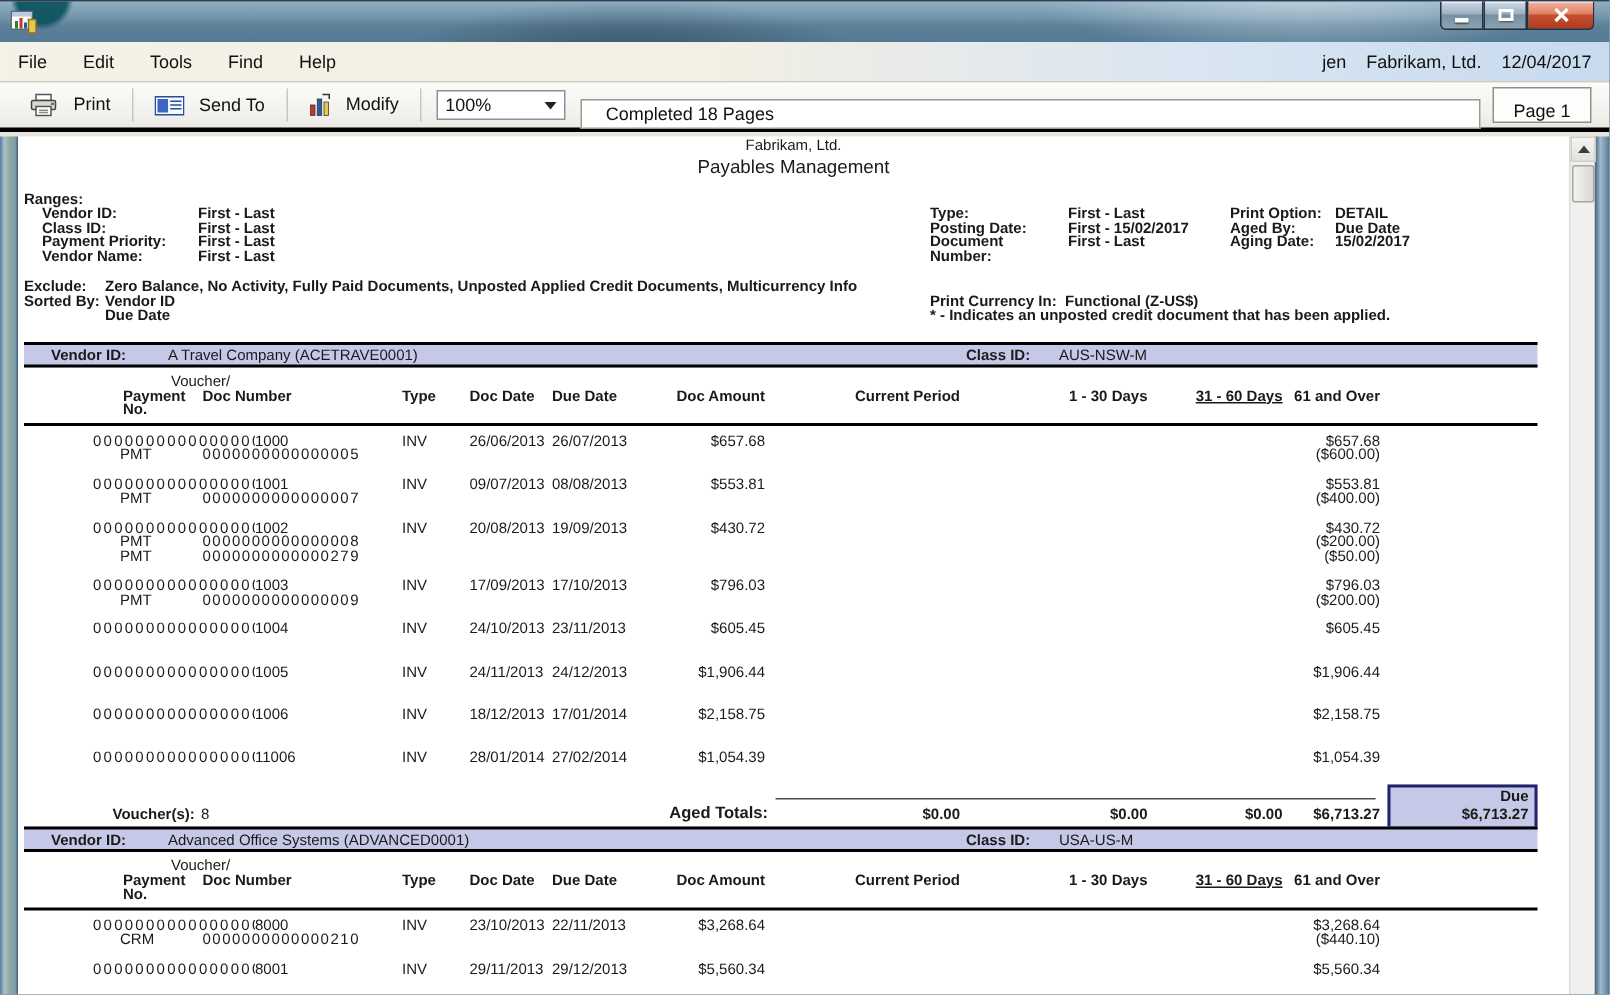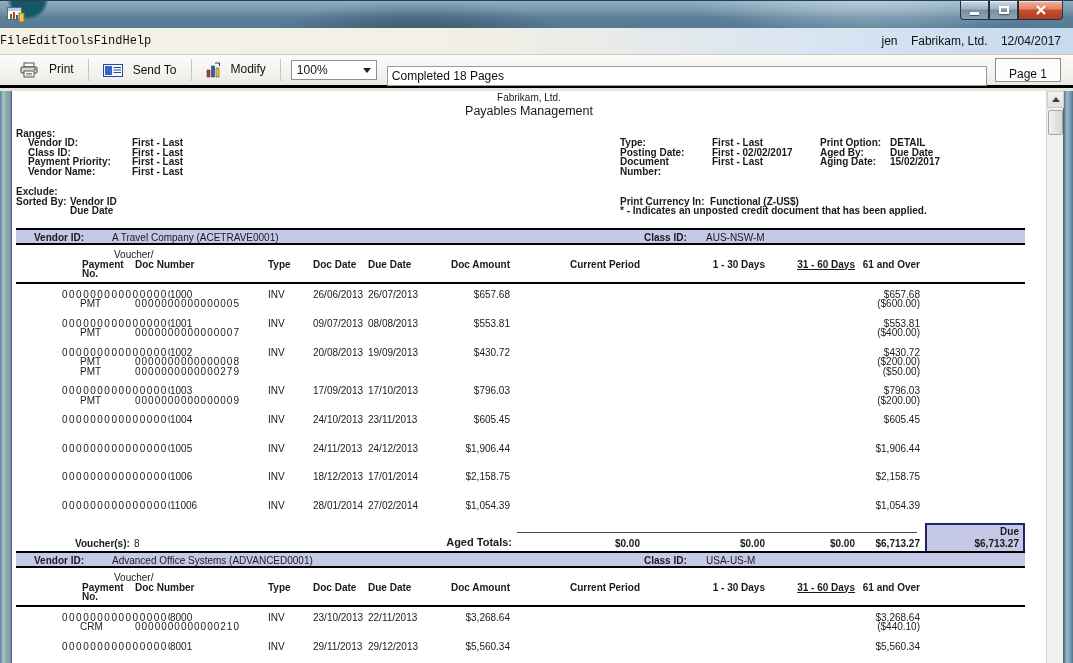--- a/index.html
+++ b/index.html
@@ -27,37 +27,37 @@
   .winbtn.minb { border-radius:0 0 0 4px; }
   .winbtn.closeb { width:45px; border-radius:0 0 4px 0;
     background:linear-gradient(180deg,#f2b5a3 0%, #e28162 45%, #c74f31 50%, #b03a20 100%); }
   .glyph-min { width:9px; height:3px; background:#fff; box-shadow:0 1px 1px rgba(0,0,0,.5); margin-top:6px; }
   .glyph-max { width:10px; height:8px; border:2px solid #fff; box-shadow:0 1px 1px rgba(0,0,0,.4); }
 
   
   .menubar { position:relative; height:27px; display:flex; align-items:center;
     background:linear-gradient(90deg,#f4f1e6 0%, #f2efe4 45%, #d9e5f2 75%, #c7daee 100%);
     border-bottom:1px solid #cfcabc; font-size:12px; color:#111; }
-  .menu-item { padding:5px 0; cursor:default;font-family:Liberation Mono, monospace; }
+  .menu-item { padding:5px 12px; cursor:default; }
   .menubar-right { position:absolute; right:12px; top:6px; font-size:12px; color:#111; white-space:nowrap; }
   .menubar-right span { margin-left:10px; }
 
   
   .toolbar { position:relative; height:33px; display:flex; align-items:center;
     background:linear-gradient(180deg,#fbfbf9 0%, #f2f1ed 70%, #e9e8e3 100%);
     border-bottom:3px solid #000; padding:0 10px; font-size:12px; color:#111; }
   .tool-btn { display:flex; align-items:flex-start; gap:10px; padding:3px 10px; cursor:default; }
   .tool-sep { width:1px; height:22px; background:#c7c6c1; margin:0 4px; }
   .zoom-combo { display:flex; align-items:center; justify-content:space-between;
     width:86px; height:20px; background:#fff; border:1px solid #8a8f98; margin:0 6px;
     padding:0 5px; font-size:12px; }
   .combo-arrow { width:0; height:0; border-left:4px solid transparent; border-right:4px solid transparent;
     border-top:5px solid #222; }
   .pages-field { flex:1; height:20px; background:#fff; border:1px solid #9a9a94;
-    margin:12px 8px 0 4px; display:flex; align-items:center; padding-left:4px; font-size:12px; }
+    margin:12px 8px 0 4px; display:flex; align-items:center; padding-left:16px; font-size:12px; }
   .page-box { width:66px; height:24px; background:#fdfdfb; border:1px solid #8f8f89;
     display:flex; align-items:flex-end; justify-content:center; font-size:12px; margin-right:2px; }
 
   
   .bodyrow { position:absolute; top:91px; left:0; right:0; bottom:0; display:flex; }
   .glass-left { width:12px;
     background:linear-gradient(90deg,#5c7d94 0%, #a7c2d4 25%, #8fa999 55%, #7e9cb0 85%, #3f5d72 100%); }
   .glass-right { width:10px;
     background:linear-gradient(90deg,#3f5d72 0%, #9db9cd 40%, #7497ad 75%, #54768c 100%); }
 
@@ -246,21 +246,21 @@
           </div>
       </div>
 
       <div class="abs" style="top:47px; left:608px;">
         <div class="kv-row">
             <span class="kv-l" style="width:92px;">Type:</span>
             <span class="b">First - Last</span>
           </div>
         <div class="kv-row">
             <span class="kv-l" style="width:92px;">Posting Date:</span>
-            <span class="b">First - 02/02/2017</span>
+            <span class="b">First - 15/02/2017</span>
           </div>
         <div class="kv-row">
             <span class="kv-l" style="width:92px;">Document Number:</span>
             <span class="b">First - Last</span>
           </div>
       </div>
 
       <div class="abs" style="top:47px; left:808px;">
         <div class="kv-row">
             <span class="kv-l" style="width:70px;">Print Option:</span>
@@ -270,20 +270,21 @@
             <span class="kv-l" style="width:70px;">Aged By:</span>
             <span class="b">Due Date</span>
           </div>
         <div class="kv-row">
             <span class="kv-l" style="width:70px;">Aging Date:</span>
             <span class="b">15/02/2017</span>
           </div>
       </div>
 
       <div class="abs b" style="top:95px; left:4px;">Exclude:</div>
+      <div class="abs b" style="top:95px; left:58px;">Zero Balance, No Activity, Fully Paid Documents, Unposted Applied Credit Documents, Multicurrency Info</div>
       <div class="abs b" style="top:105px; left:4px;">Sorted By:</div>
       <div class="abs b" style="top:105px; left:58px;">Vendor ID</div>
       <div class="abs b" style="top:114px; left:58px;">Due Date</div>
 
       <div class="abs b" style="top:105px; left:608px;">
         <span>Print Currency In:</span>&nbsp;
         <span>Functional (Z-US$)</span>
       </div>
       <div class="abs b" style="top:114px; left:608px;">* - Indicates an unposted credit document that has been applied.</div>
 

